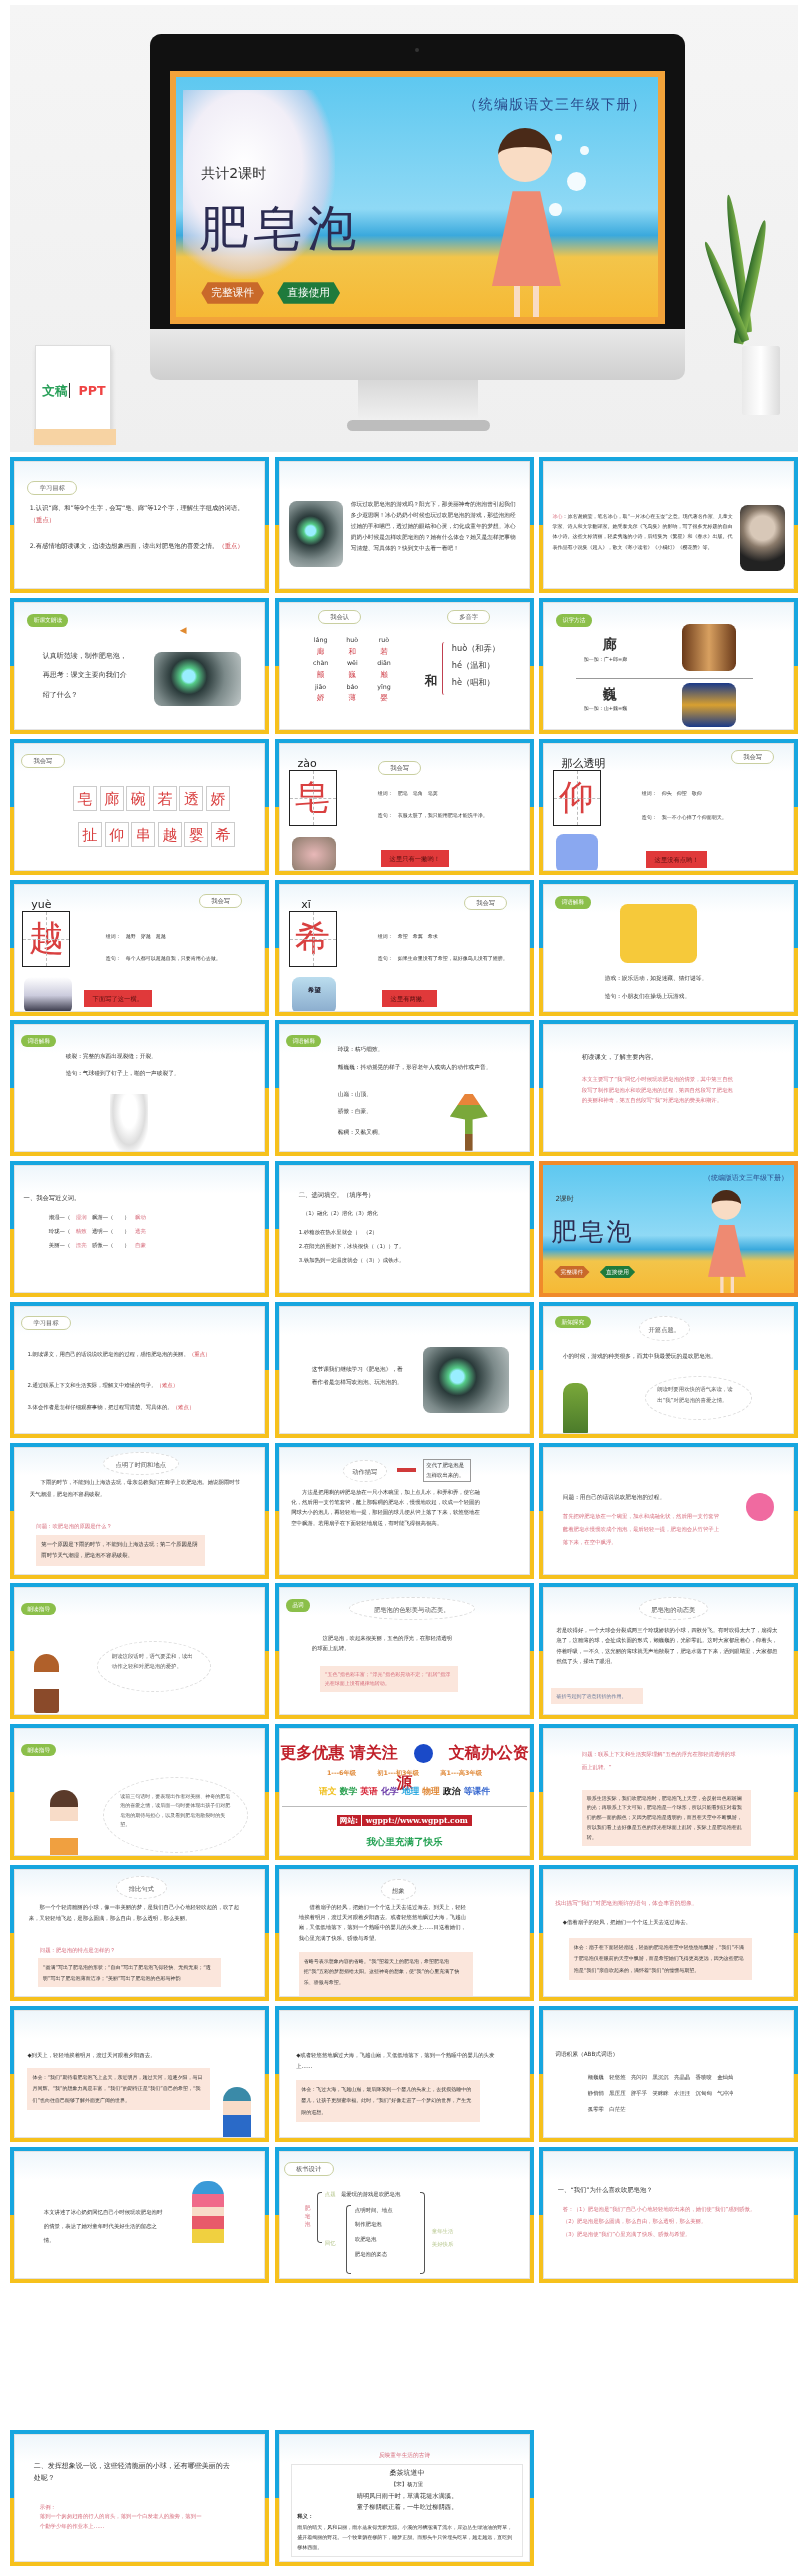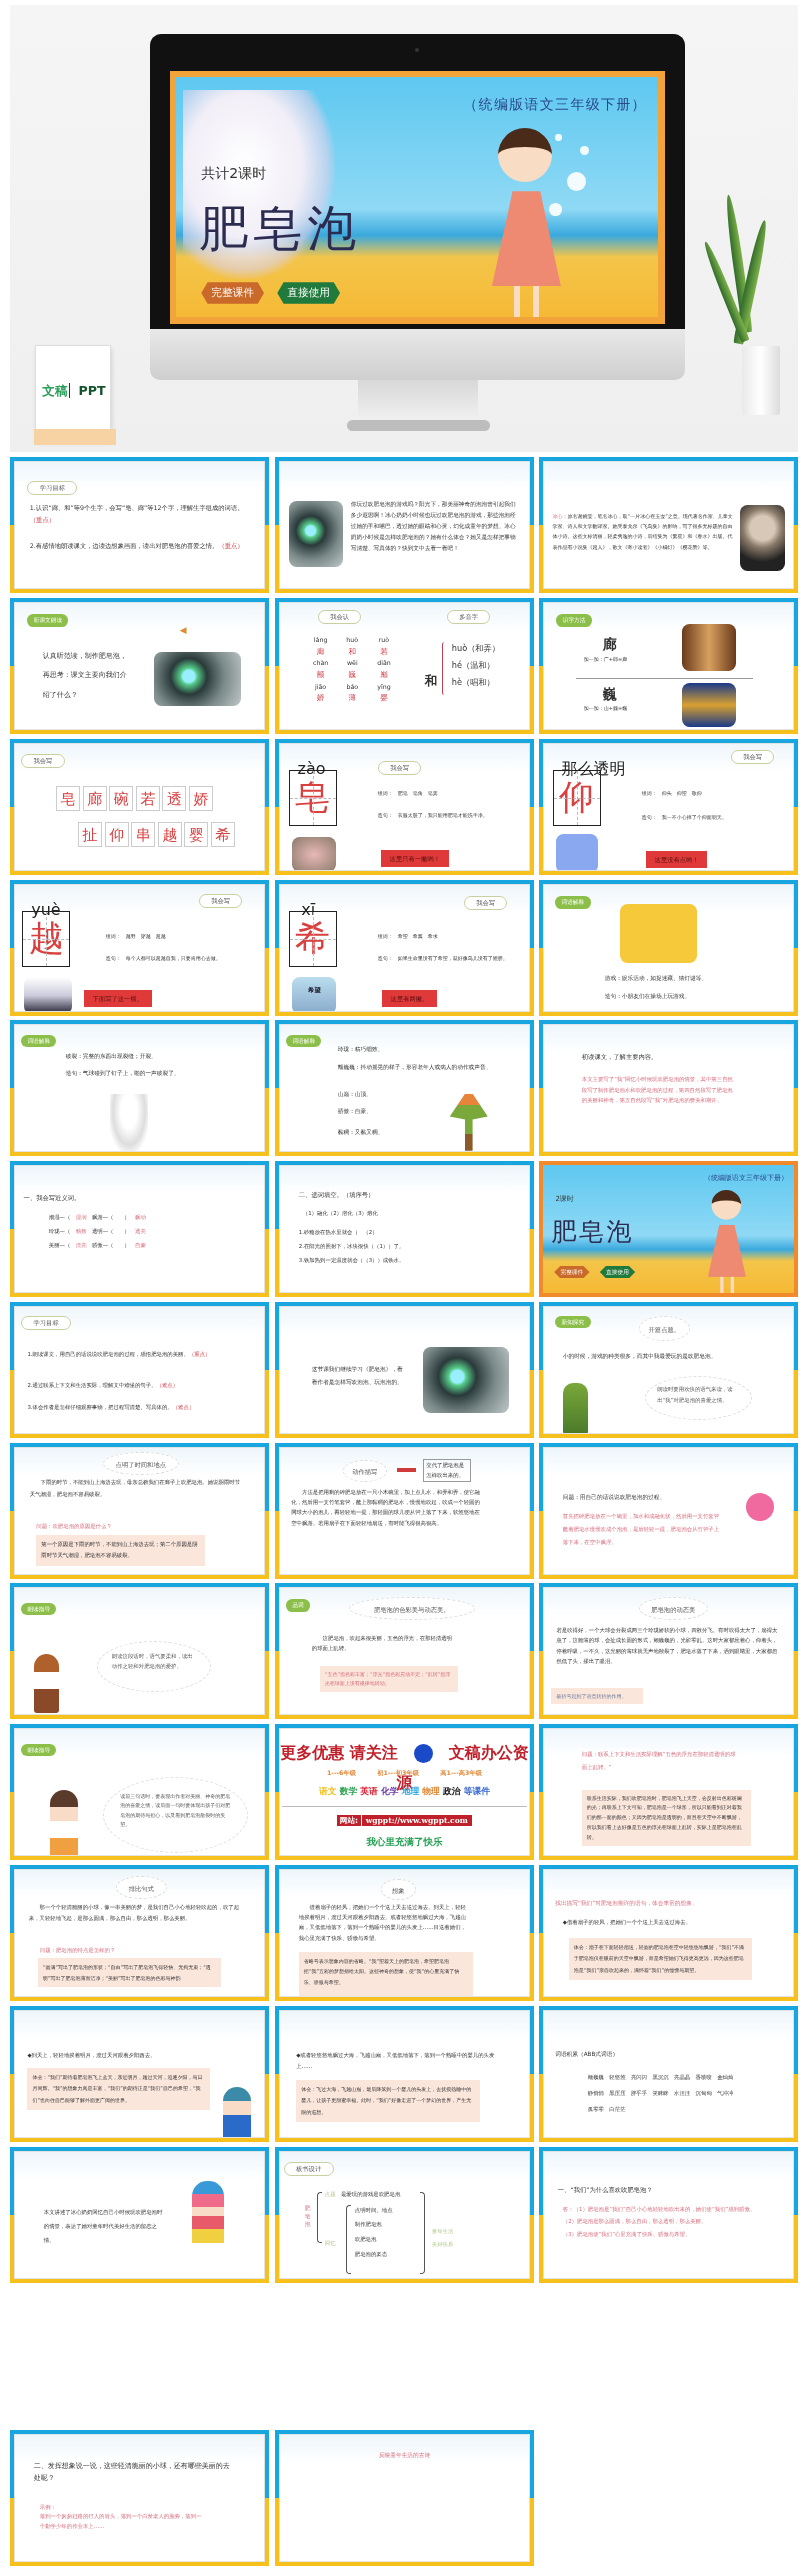--- a/index.html
+++ b/index.html
@@ -22,36 +22,36 @@
 .girl .head{position:absolute;left:19px;top:0;width:54px;height:54px;border-radius:50%;background:#f9dcc4;border-top:19px solid #4a2a18}
 .girl .dress{position:absolute;left:12.6px;top:63px;width:69px;height:95px;background:#ee8a72;clip-path:polygon(30% 0,70% 0,100% 100%,0 100%)}
 .girl .legs{position:absolute;left:35px;top:158px;width:25px;height:32px;border-left:6.3px solid #f9dcc4;border-right:6.3px solid #f9dcc4}
 .bubble{position:absolute;border-radius:50%;background:#fff;opacity:.9}
 .plant{position:absolute;left:698px;top:189px;width:69px;height:189px}
 .pot{position:absolute;left:732px;top:341px;width:38px;height:69px;background:linear-gradient(90deg,#e9e9e9,#fff,#dcdcdc);border-radius:2.5px}
 .leaf{position:absolute;background:linear-gradient(90deg,#2f6a2a,#7fb34a);border-radius:50% 50% 10% 10%}
 .calendar{position:absolute;left:25px;top:340px;width:76px;height:95px;background:#fff;border:0.6px solid #ddd;box-shadow:1.3px 2.5px 5px rgba(0,0,0,.15)}
 .calendar .base{position:absolute;left:-2.5px;bottom:-6.3px;width:82px;height:16.4px;background:#f7d3a3}
 .calendar .logo{position:absolute;left:6.3px;top:37px;font-size:12.6px;color:#2aa05a;font-weight:bold}
-.calendar .logo span{color:#14532d;border-left:1.3px solid #333;padding-left:8px;margin-left:2px}
+.calendar .logo span{color:#ef4444;border-left:1.3px solid #333;padding-left:8px;margin-left:2px}
 
 .slide{position:absolute;width:259px;height:136px;background:linear-gradient(#17a6df 0 50%,#f6c11d 50% 100%);padding:3.8px}
 .slide .inner{position:relative;width:100%;height:100%;background:linear-gradient(#eef6fb 0%,#fff 22%);border:0.6px solid #e3e3e3;overflow:hidden;font-size:6.3px;line-height:1.9;color:#333}
 .slide.cover-slide{background:#f08a2a}
 .pill{position:absolute;height:14px;padding:0 11.4px;line-height:12.6px;border:0.6px solid #c9cfa0;border-radius:7px;font-size:6.3px;color:#555;background:#fff}
 .gpill{position:absolute;height:12.6px;padding:0 6.3px;line-height:12.6px;border-radius:6.3px;background:#8bbf4a;color:#fff;font-size:5.7px}
 .red{color:#d0404a}
 .pink{color:#d66a7a}
 .peach{background:#fbe6dc;padding:3.8px 5px}
 .img{position:absolute;border-radius:7.6px;overflow:hidden}
 .bubbleimg{background:radial-gradient(circle at 40% 45%,#9ef 0 10%,#5c8 14%,#2a3a3a 30%,#7c8a8a 60%,#c0c8c8 100%)}
 .gridchar{position:absolute;width:63px;height:71px;border:1.3px solid #222;color:#d94040;font-size:48px;text-align:center;line-height:68px;font-family:"DejaVu Serif",serif}
 .gridchar::before{content:"";position:absolute;left:50%;top:0;bottom:0;border-left:0.6px dashed #bbb}
 .gridchar::after{content:"";position:absolute;top:50%;left:0;right:0;border-top:0.6px dashed #bbb}
-.pinyin{position:absolute;font-size:16px;color:#222}
+.pinyin{position:absolute;font-size:11px;color:#222}
 .redbtn{position:absolute;height:17.7px;padding:0 8.8px;line-height:17.7px;background:#e0393a;color:#5a1010;font-size:6.3px}
 .cell{display:inline-block;width:24px;height:25px;border:0.6px solid #ccc;color:#d94040;font-size:15px;text-align:center;line-height:25px;margin:0 1.3px;background:linear-gradient(#fff,#fff)}
 .thought{position:absolute;background:#fff;border:0.6px dashed #ddd;border-radius:50%;text-align:center;font-size:6.3px;color:#555}
 .promo-line{text-align:center;font-weight:bold}
 </style>
 </head>
 <body>
 
 <div id="hero">
   <div class="monitor">
@@ -163,21 +163,21 @@
   <div style="position:absolute;left:32px;top:75px;width:177px;border-top:0.6px solid #999"></div>
   <div style="position:absolute;left:59px;top:78px;font-size:14px;font-weight:bold">巍</div>
   <div style="position:absolute;left:40px;top:101px;font-size:5px">加一加：山+魏=巍</div>
   <div class="img" style="left:138px;top:80px;width:54px;height:44px;background:linear-gradient(#1a3a8a,#d8a030,#1a3a8a)"></div>
 </div>
   </div>
 
 <div class="slide" style="left:10px;top:739px">
     <div class="inner">
   <div class="pill" style="left:6.3px;top:10px">我会写</div>
-  <div style="position:absolute;left:40px;top:42px">
+  <div style="position:absolute;left:57px;top:42px">
     <span class="cell">皂</span><span class="cell">廊</span><span class="cell">碗</span><span class="cell">若</span><span class="cell">透</span><span class="cell">娇</span>
   </div>
   <div style="position:absolute;left:62px;top:78px">
     <span class="cell">扯</span><span class="cell">仰</span><span class="cell">串</span><span class="cell">越</span><span class="cell">婴</span><span class="cell">希</span>
   </div>
 </div>
   </div>
 <div class="slide" style="left:275px;top:739px">
     <div class="inner">
   <div class="pinyin" style="left:17.7px;top:10px">zào</div>
@@ -475,15 +475,23 @@
 <div class="slide" style="left:10px;top:2430px">
     <div class="inner">
   <div style="position:absolute;left:19px;top:26.5px;width:202px;font-size:7px;line-height:1.7">二、发挥想象说一说，这些轻清脆丽的小球，还有哪些美丽的去处呢？</div>
   <div class="pink" style="position:absolute;left:25px;top:67px;font-size:5.4px">示例：</div>
   <div class="pink" style="position:absolute;left:25px;top:77px;width:164px;font-size:5.4px;line-height:1.8">落到一个匆匆赶路的行人的肩头，落到一个白发老人的脸旁，落到一个勤学少年的作业本上……</div>
 </div>
   </div>
 <div class="slide" style="left:275px;top:2430px">
     <div class="inner">
   <div class="pink" style="position:absolute;left:0;right:0;top:15px;text-align:center;font-size:5.7px">反映童年生活的古诗</div>
+  <div style="position:absolute;left:11.4px;right:6.3px;top:29px;bottom:3.8px;background:#fff;border:0.6px solid #e5e5e5;padding:2.5px 5px;font-size:5.4px;line-height:1.8">
+    <div style="text-align:center;font-size:7px">桑茶坑道中</div>
+    <div style="text-align:center">【宋】杨万里</div>
+    <div style="text-align:center;font-size:6.3px">晴明风日雨干时，草满花堤水满溪。</div>
+    <div style="text-align:center;font-size:6.3px">童子柳阴眠正着，一牛吃过柳阴西。</div>
+    <div style="font-weight:bold">释义：</div>
+    <div style="font-size:5px;line-height:2">雨后的晴天，风和日丽，雨水蒸发得无影无踪。小溪的河槽涨满了流水，岸边丛生绿油油的野草，盛开着绚丽的野花。一个牧童躺在柳荫下，睡梦正甜。而那头牛只管埋头吃草，越走越远，直吃到柳林西面。</div>
+  </div>
 </div>
   </div>
 
 
 </body></html>

